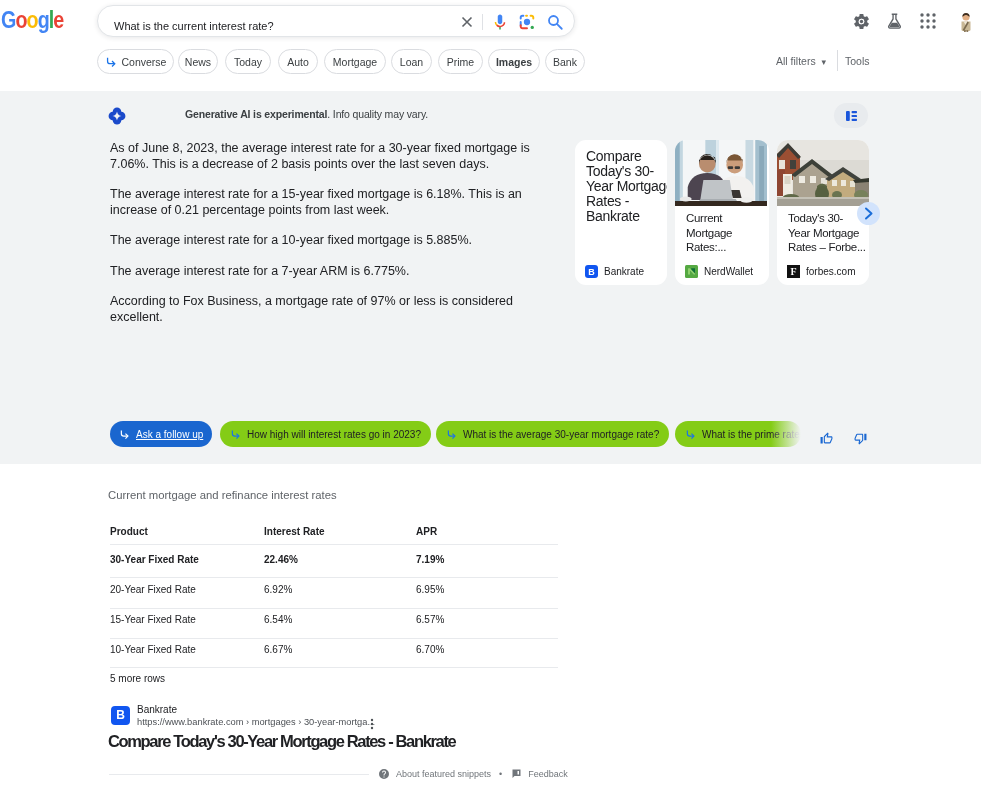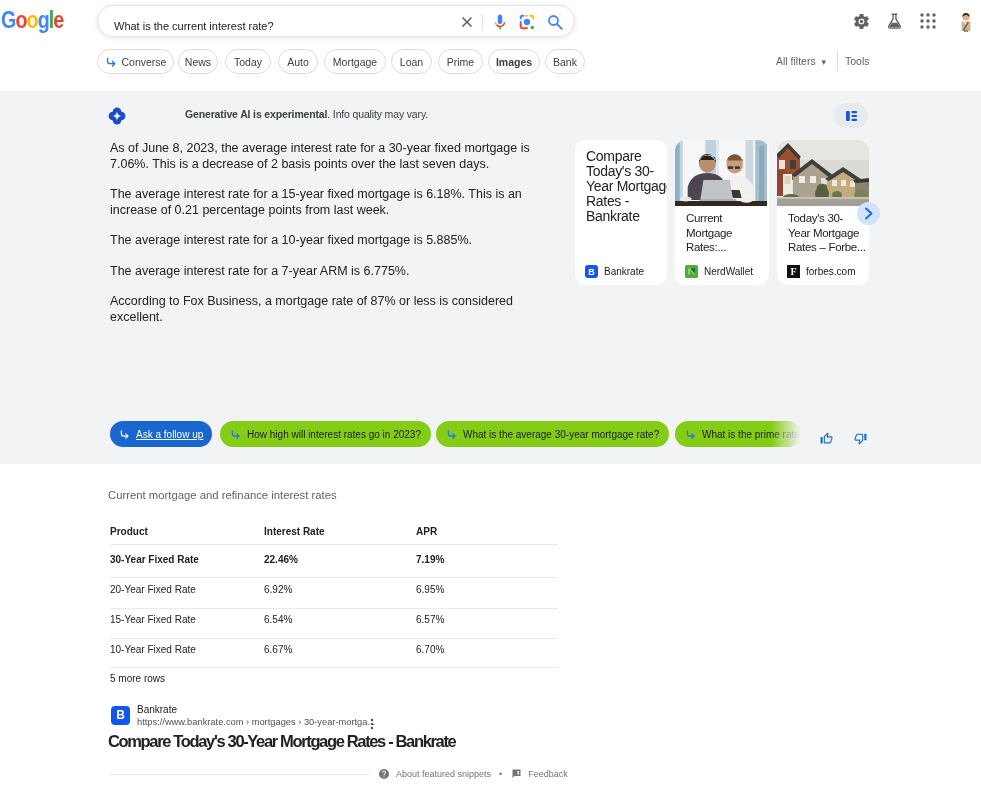--- a/index.html
+++ b/index.html
@@ -158,21 +158,21 @@
           <rect x="5.6" y="3.9" width="5.4" height="2.2" rx="0.7" fill="#1a56db"></rect>
           <rect x="5.6" y="7.8" width="5.4" height="2.2" rx="0.7" fill="#1a56db"></rect>
         </svg>
     </div>
 
     <div id="sge-text">
       <p>As of June 8, 2023, the average interest rate for a 30-year fixed mortgage is 7.06%. This is a decrease of 2 basis points over the last seven days.</p>
       <p>The average interest rate for a 15-year fixed mortgage is 6.18%. This is an increase of 0.21 percentage points from last week.</p>
       <p>The average interest rate for a 10-year fixed mortgage is 5.885%.</p>
       <p>The average interest rate for a 7-year ARM is 6.775%.</p>
-      <p>According to Fox Business, a mortgage rate of 87% or less is considered excellent.</p>
+      <p>According to Fox Business, a mortgage rate of 97% or less is considered excellent.</p>
     </div>
 
     <div class="card" style="left:575px; top:49px;">
       <div class="txt">Compare<br>Today's 30-<br>Year Mortgage<br>Rates -<br>Bankrate</div>
       <div class="src"><svg class="fav" width="13" height="13" viewBox="0 0 13 13">
             <rect width="13" height="13" rx="3" fill="#1156f0"></rect>
             <text x="6.5" y="9.8" font-size="9" font-weight="bold" fill="#fff" text-anchor="middle" font-family="Liberation Sans">B</text>
           </svg>Bankrate</div>
     </div>
     <div class="card" style="left:675px; top:49px; width:94px;">

